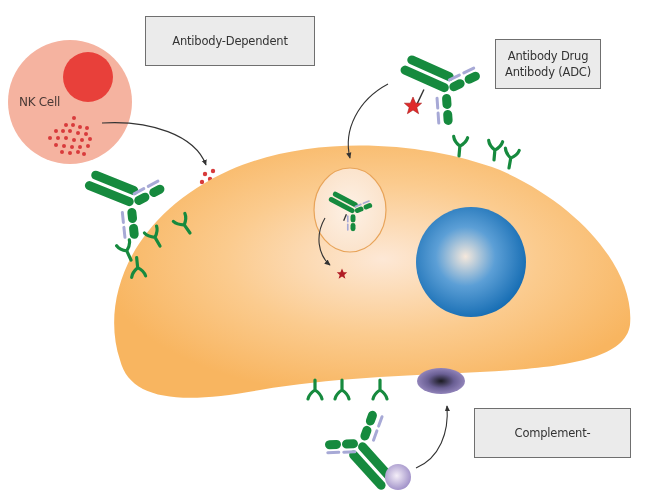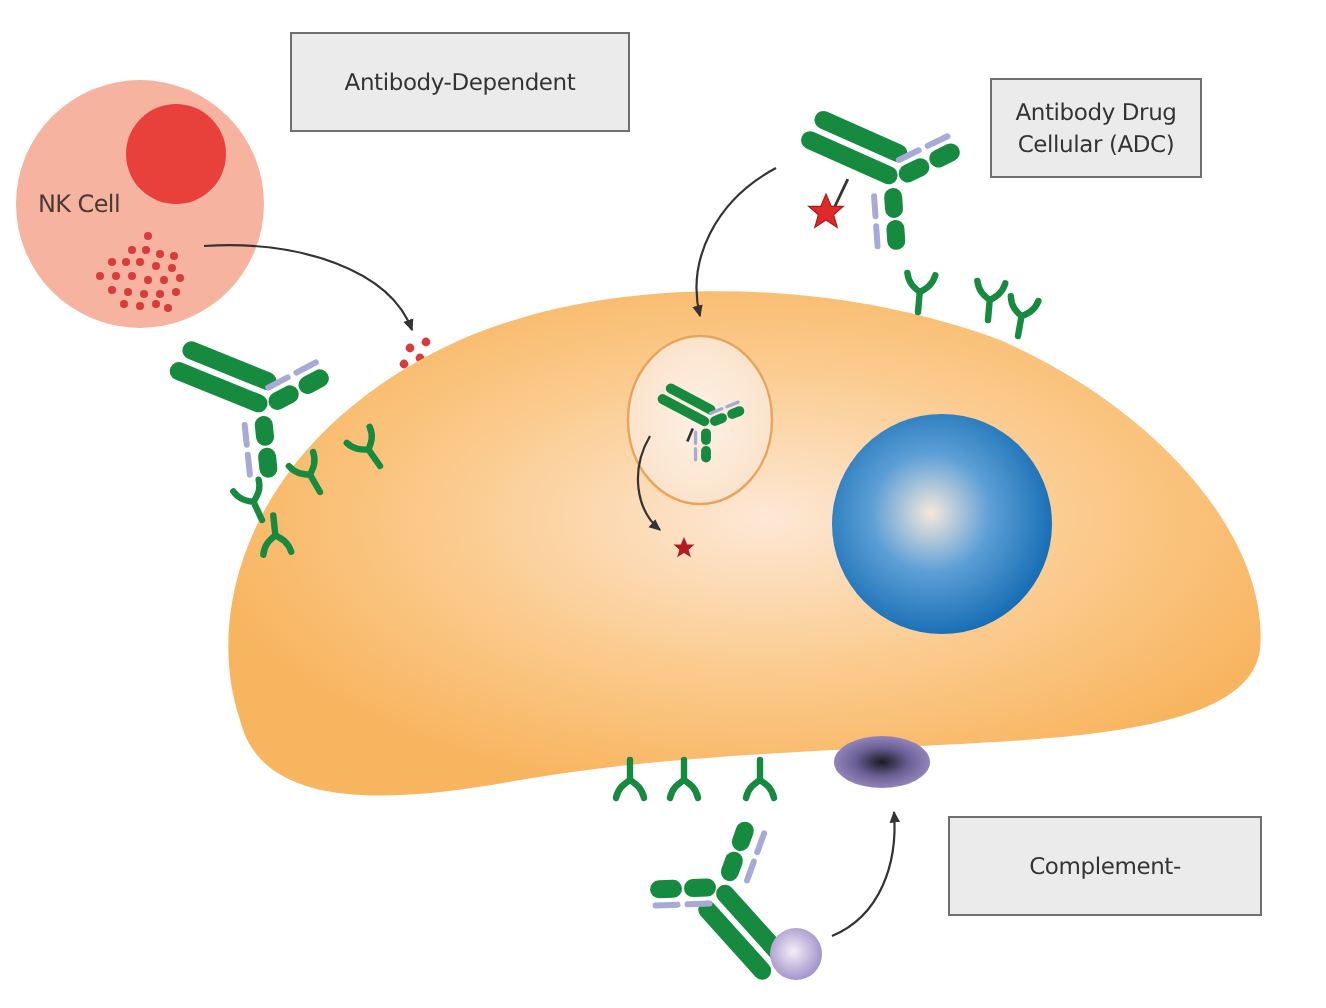--- a/index.html
+++ b/index.html
@@ -165,17 +165,17 @@
   <path d="M416,468 C440,458 449,432 447,406" stroke="#333" stroke-width="1.1" fill="none" marker-end="url(#arrowHead)"></path>
 
   <ellipse cx="441" cy="381" rx="24" ry="13" fill="url(#macGrad)"></ellipse>
 </svg>
 
 <div id="box-adcc" class="label-box">
   <span>Antibody-Dependent</span>
 </div>
 <div id="box-adc" class="label-box">
   <span>Antibody Drug</span>
-  <span>Cellular (ADC)</span>
+  <span>Antibody (ADC)</span>
 </div>
 <div id="box-cmc" class="label-box">
   <span>Complement-</span>
 </div>
 
 </body></html>

